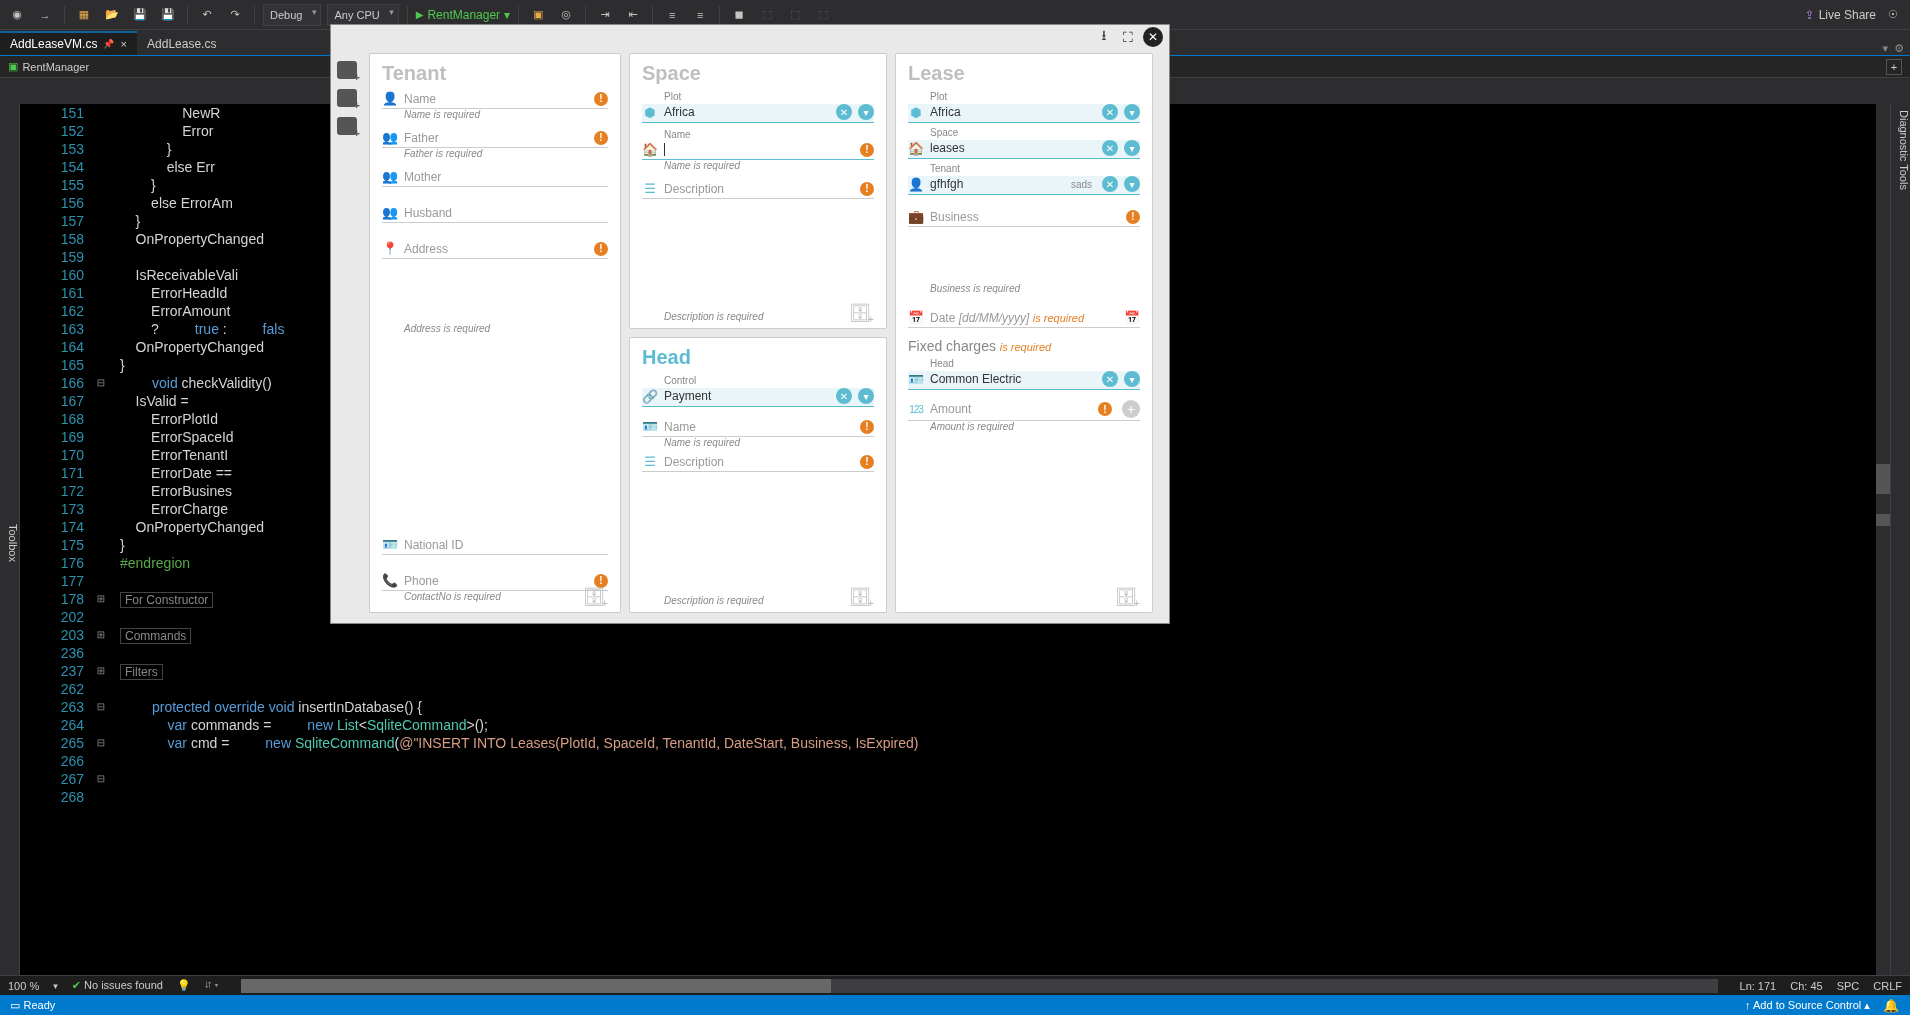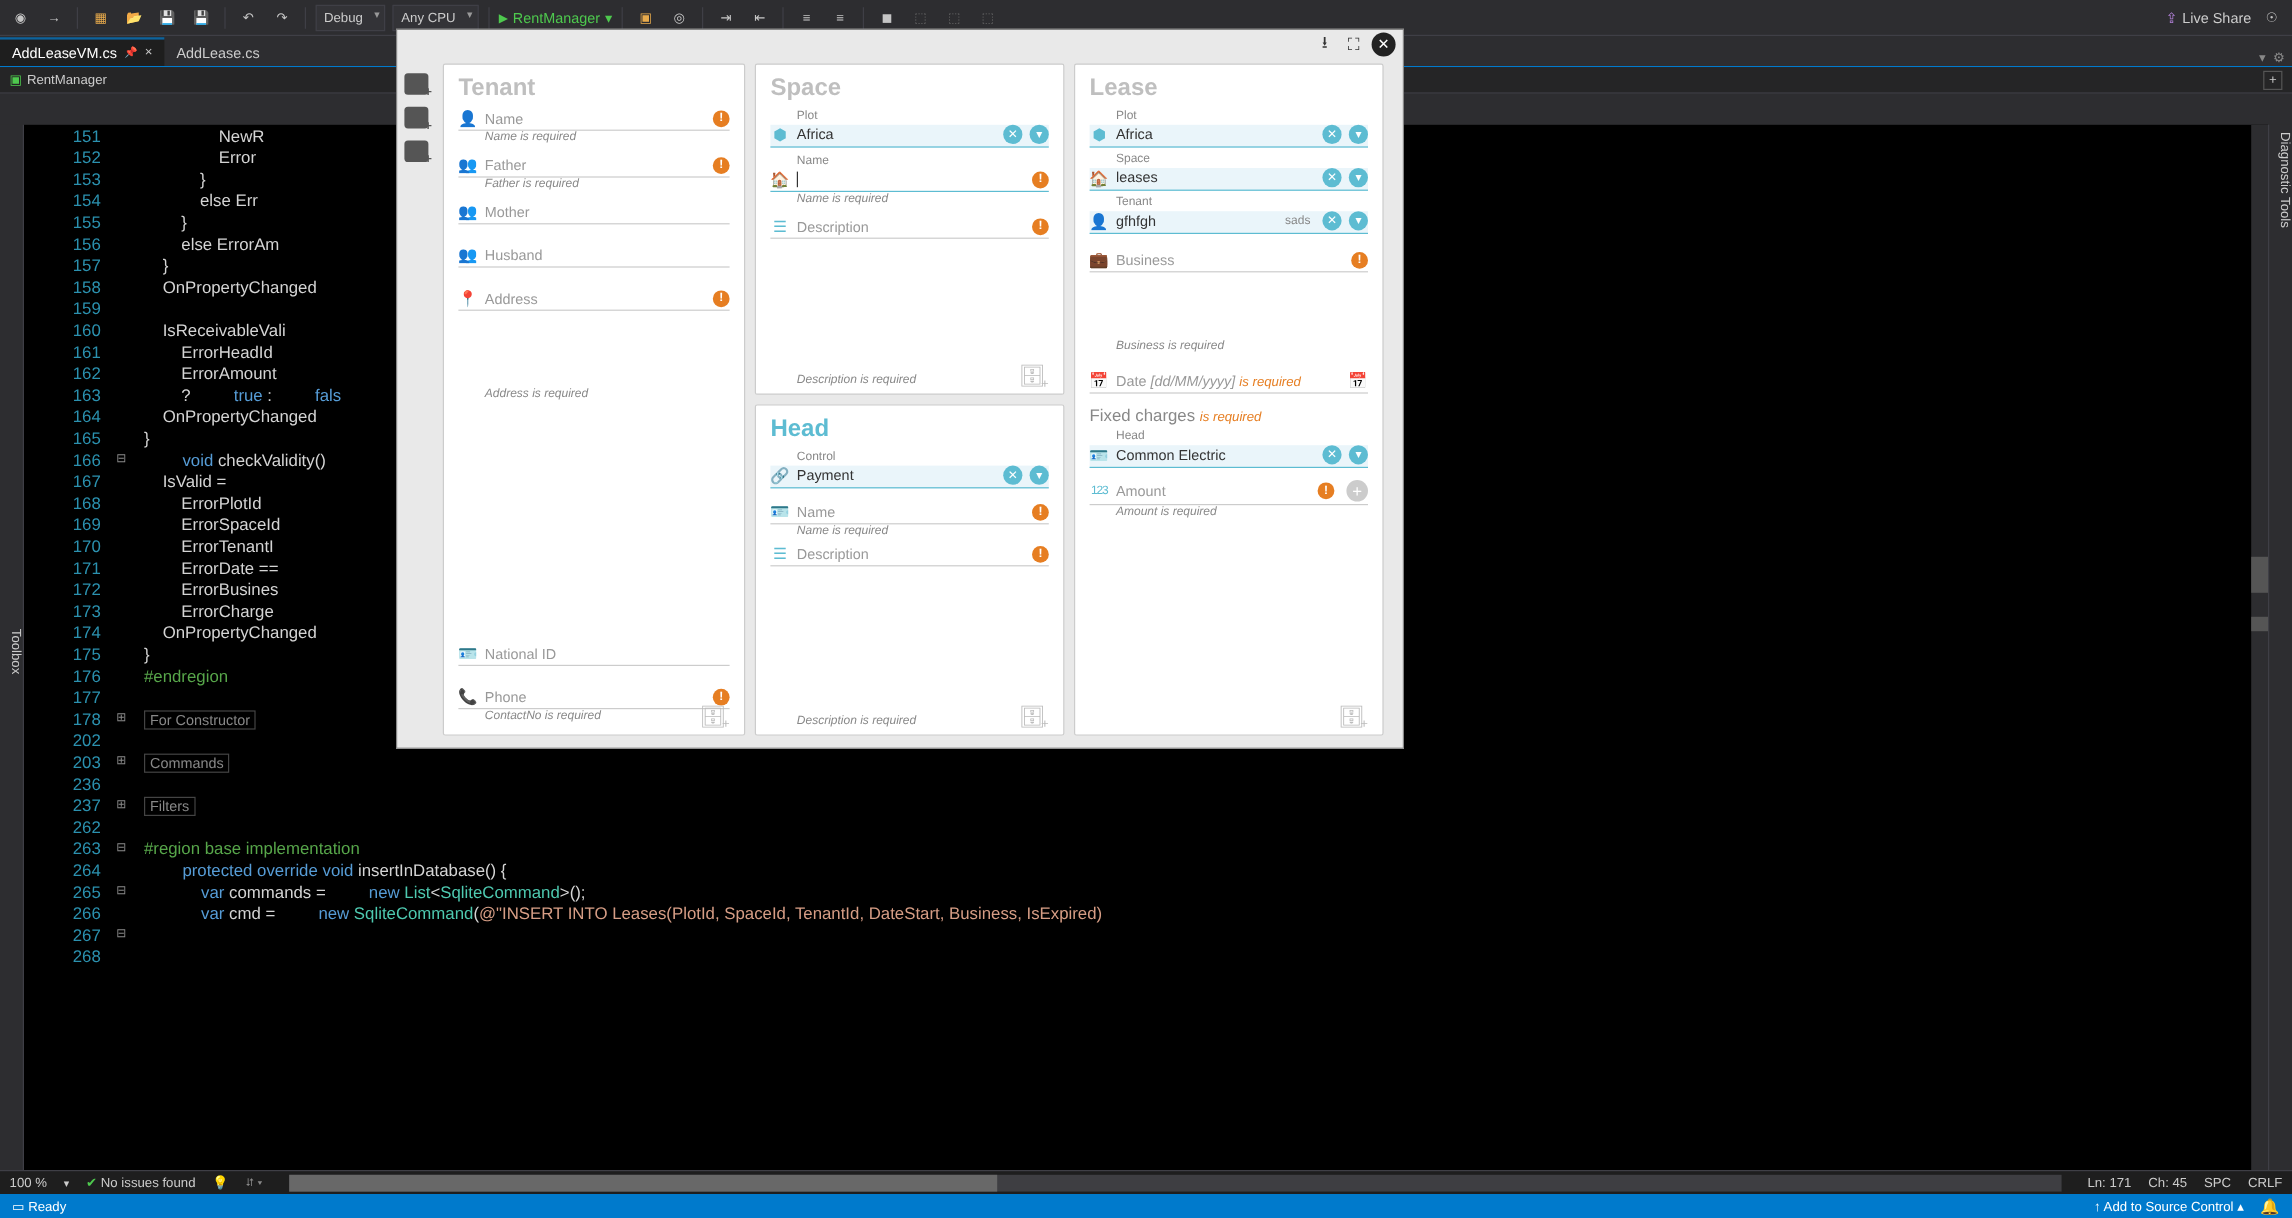--- a/index.html
+++ b/index.html
@@ -252,21 +252,20 @@
         <div class="row">    OnPropertyChanged</div>
         <div class="row">}</div>
         <div class="row"><span class="comment">#endregion</span></div>
         <div class="row"></div>
         <div class="row"><span class="region">For Constructor</span></div>
         <div class="row"></div>
         <div class="row"><span class="region">Commands</span></div>
         <div class="row"></div>
         <div class="row"><span class="region">Filters</span></div>
         <div class="row"></div>
-        <div class="row"><span class="comment">#region base implementation</span></div>
         <div class="row"><span class="kw">protected override void</span> insertInDatabase() {</div>
         <div class="row">    <span class="kw">var</span> commands = <span class="kw">new</span> <span class="type">List</span>&lt;<span class="type">SqliteCommand</span>&gt;();</div>
         <div class="row">    <span class="kw">var</span> cmd = <span class="kw">new</span> <span class="type">SqliteCommand</span>(<span class="str">@"INSERT INTO Leases(PlotId, SpaceId, TenantId, DateStart, Business, IsExpired)</span></div>
       </div>
     <div class="overview-ruler">
       <div class="mark" style="top:360px;"></div>
       <div class="mark" style="top:410px;height:12px;"></div>
     </div>
   </div>
   <div class="right-rail">

